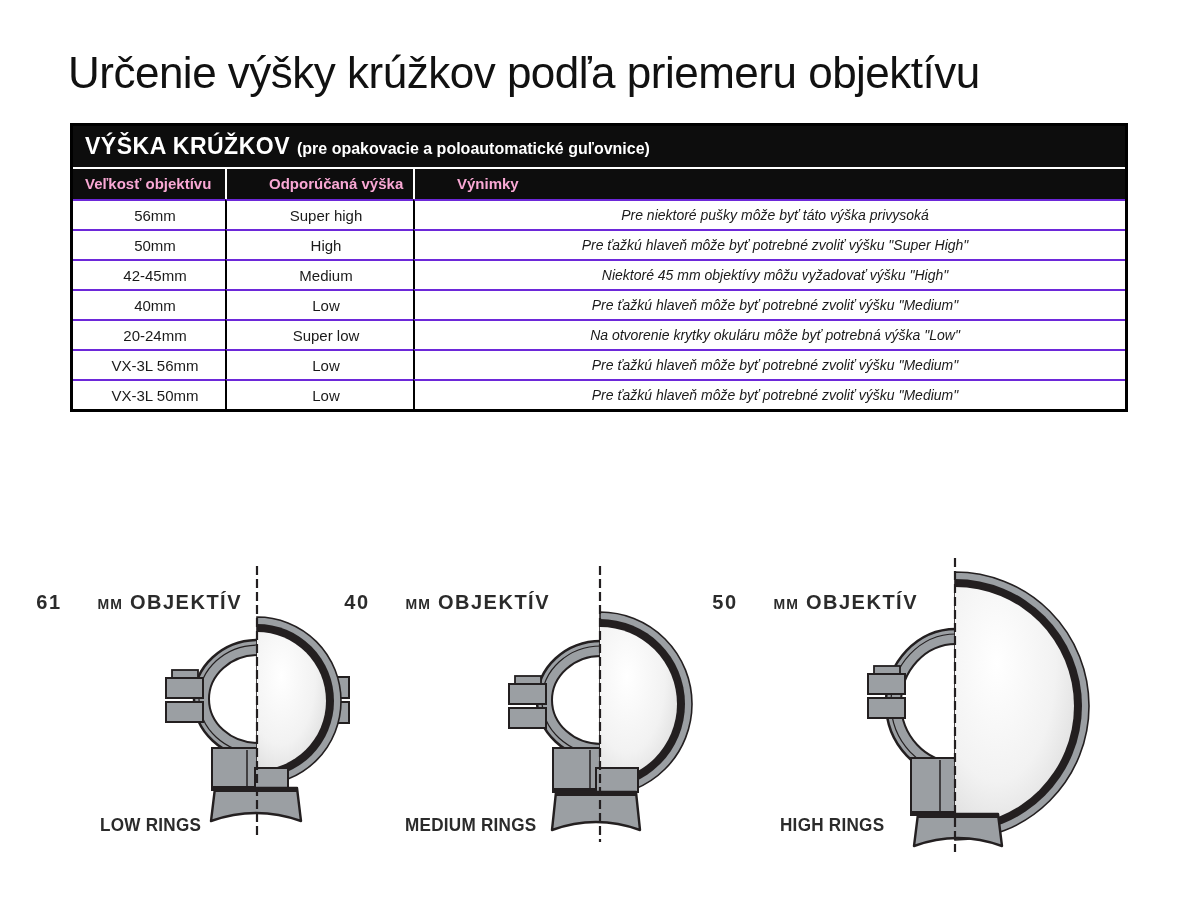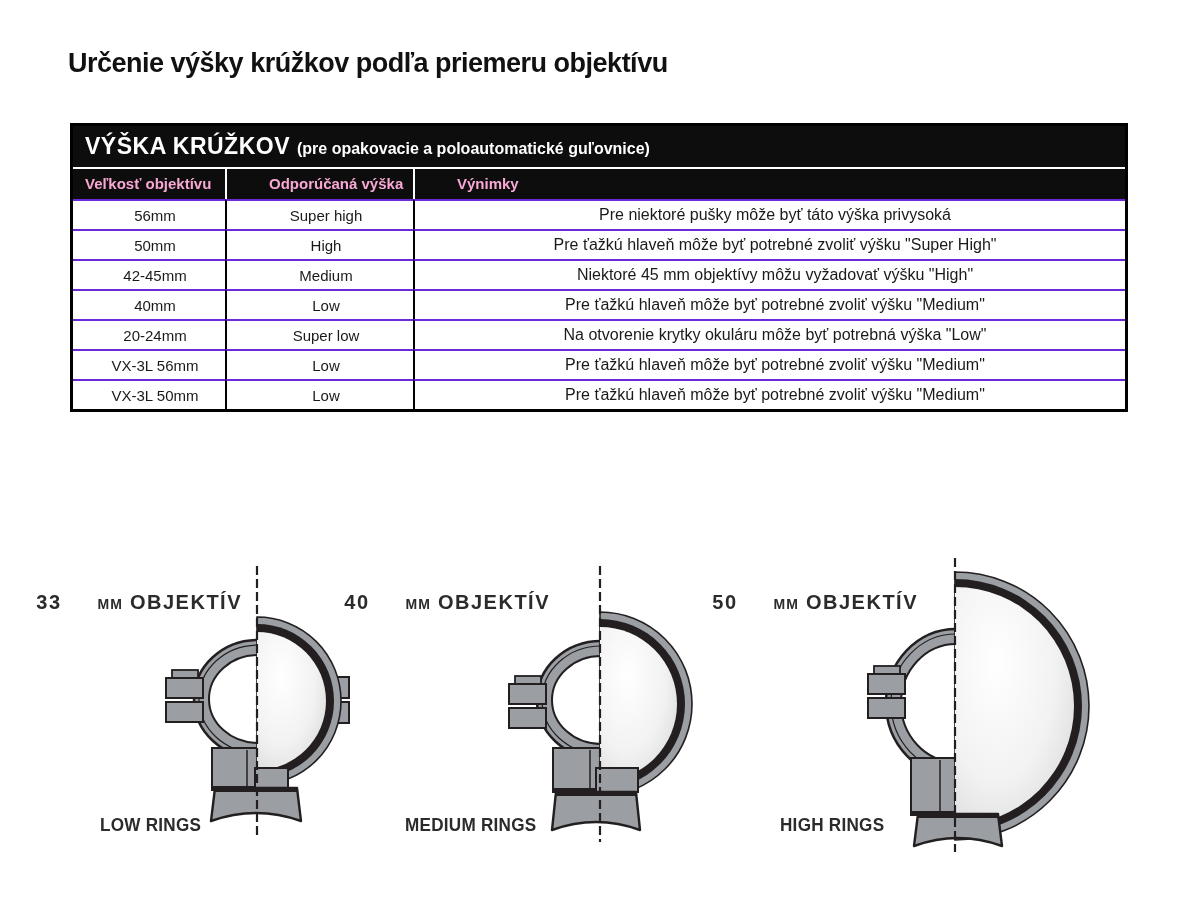--- a/index.html
+++ b/index.html
@@ -1,37 +1,37 @@
 <!DOCTYPE html>
 <html><head>
 <meta charset="utf-8">
 <style>
   html,body{margin:0;padding:0;background:#fff;}
   body{width:1200px;height:900px;overflow:hidden;font-family:"Liberation Sans",sans-serif;color:#1a1a1a;}
   .doc{position:relative;width:1200px;height:900px;background:#fff;}
 
   
-  .page-title{position:absolute;left:68px;top:48px;margin:0;font-size:27px;font-weight:bold;
+  .page-title{position:absolute;left:68px;top:48px;margin:0;font-size:44px;font-weight:normal;
               letter-spacing:-0.5px;color:#111;}
 
   
   .tbl{position:absolute;left:70px;top:123px;width:1058px;border:3px solid #000;box-sizing:border-box;}
   .tbl-title-band{background:#0d0d0d;color:#fff;height:41px;display:flex;align-items:center;
                   padding-left:12px;border-bottom:2px solid #fff;text-align:right;}
   .tbl-title{font-size:23px;font-weight:bold;letter-spacing:0.5px;}
   .tbl-subtitle{font-size:16px;font-weight:bold;margin-left:7px;position:relative;top:2px;}
   table{border-collapse:separate;border-spacing:0;width:100%;table-layout:fixed;}
   col.c1{width:152px;} col.c2{width:188px;} col.c3{width:auto;}
   th{background:#0d0d0d;color:#f9a8d4;font-size:15px;font-weight:bold;text-align:left;
      height:28px;padding:0 0 2px 12px;vertical-align:middle;}
   th + th{border-left:2px solid #fff;padding-left:42px;}
   td{background:#fff;font-size:15px;height:28px;vertical-align:middle;
      padding:0 0 0 12px;border-top:2px solid #6d28d9;text-align:center;}
   td + td{border-left:2px solid #000;}
-  td.exc{font-size:16px;padding-left:10px;}
+  td.exc{font-size:14px;padding-left:10px;font-style:italic;}
 
   
   .diagram-layer{position:absolute;left:0;top:0;width:1200px;height:900px;}
   .obj-label{position:absolute;top:591px;font-size:20px;font-weight:bold;letter-spacing:1.5px;
              color:#2b2b2b;white-space:nowrap;text-align:right;}
   .obj-label .unit{font-size:14px;letter-spacing:1px;padding-left:36px;}
   .rings-label{position:absolute;top:814px;font-size:19px;font-weight:bold;color:#2b2b2b;
                white-space:nowrap;transform:scaleX(0.9);transform-origin:left center;letter-spacing:0.3px;}
   #obj-label-1{right:958px;} #obj-label-2{right:650px;text-align:right;} #obj-label-3{right:282px;}
   #rings-label-1{left:100px;} #rings-label-2{left:405px;} #rings-label-3{left:780px;}
@@ -153,21 +153,21 @@
       <line x1="940" y1="760" x2="940" y2="813" stroke="#231f20" stroke-width="1.5"></line>
       <rect x="911" y="811" width="46" height="4" fill="#231f20"></rect>
       <path d="M 955 572 A 134 134 0 0 1 955 840 Z" fill="#9b9fa3" stroke="#231f20" stroke-width="1.6"></path>
       <path d="M 955 579 A 127 127 0 0 1 955 833 Z" fill="#231f20"></path>
       <path d="M 955 587 A 119 119 0 0 1 955 825 Z" fill="url(#lens)"></path>
       <path d="M 918 814 H 998 L 1002 846 Q 958 830 914 846 Z" fill="#9b9fa3" stroke="#231f20" stroke-width="2.4" stroke-linejoin="round"></path>
       <rect x="917" y="814" width="82" height="4" fill="#231f20"></rect>
       <line x1="955" y1="558" x2="955" y2="852" stroke="#231f20" stroke-width="2.2" stroke-dasharray="9 4"></line>
     </svg>
 
-  <div class="obj-label" id="obj-label-1"><span>33</span><span class="unit">MM</span><span> OBJEKTÍV</span></div>
+  <div class="obj-label" id="obj-label-1"><span>61</span><span class="unit">MM</span><span> OBJEKTÍV</span></div>
   <div class="obj-label" id="obj-label-2"><span>40</span><span class="unit">MM</span><span> OBJEKTÍV</span></div>
   <div class="obj-label" id="obj-label-3"><span>50</span><span class="unit">MM</span><span> OBJEKTÍV</span></div>
 
   <div class="rings-label" id="rings-label-1">LOW RINGS</div>
   <div class="rings-label" id="rings-label-2">MEDIUM RINGS</div>
   <div class="rings-label" id="rings-label-3">HIGH RINGS</div>
 
 </div>
 
 </body></html>

